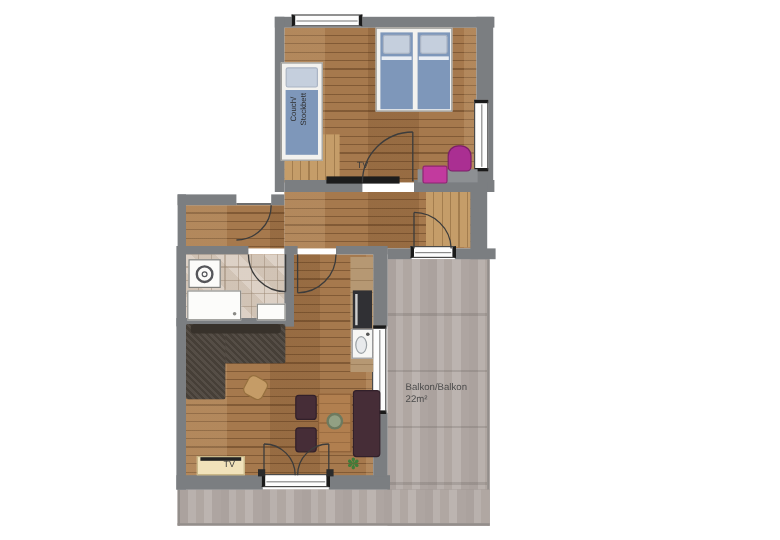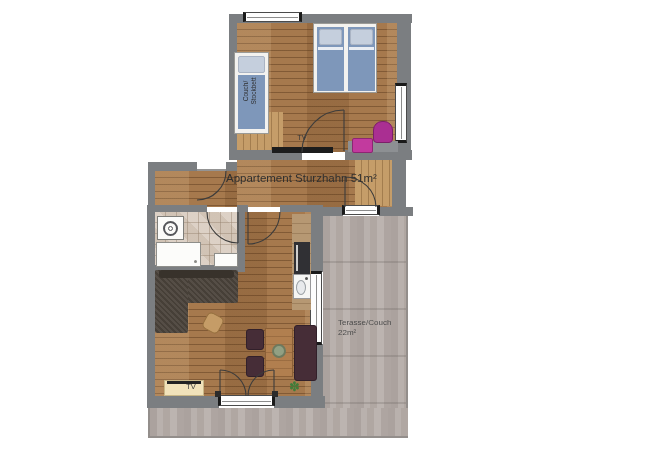--- a/index.html
+++ b/index.html
@@ -167,19 +167,18 @@
       <line x1="220" y1="396" x2="220" y2="370"></line>
       <path d="M274,370 A26,26 0 0 0 248,396"></path>
       <line x1="274" y1="396" x2="274" y2="370"></line>
     </g>
     <g fill="#2b2b2b">
       <rect x="215" y="391" width="6" height="6"></rect>
       <rect x="272" y="391" width="6" height="6"></rect>
     </g>
   </svg>
 
-  <div class="lbl" style="left:226px;top:172px;font-size:11.5px;color:#2f2f2f;">Appartement Sturzhahn 51m²</div>
   <div class="lbl" style="left:338px;top:318px;font-size:8px;line-height:10px;color:#4c4c4c;">
-    <div>Terasse/Couch</div>
+    <div>Balkon/Balkon</div>
     <div>22m²</div>
   </div>
 
 </div>
 
 </body></html>

